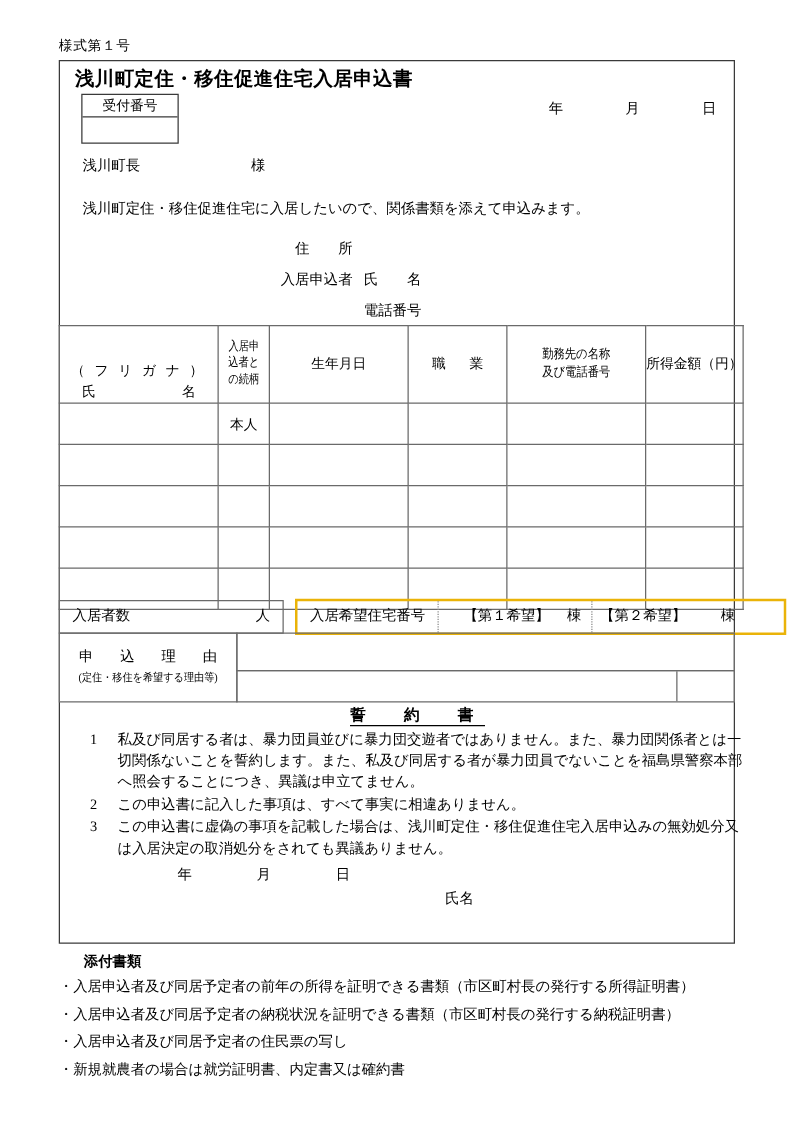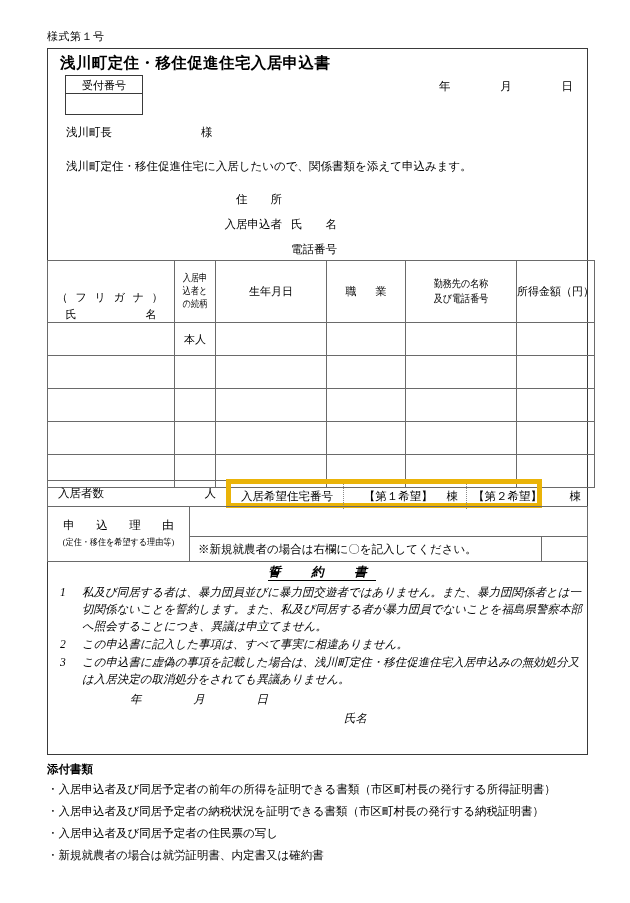--- a/index.html
+++ b/index.html
@@ -200,24 +200,24 @@
     left: 10px; top: 0;
     line-height: 25px;
   }
   .pref-left .unit {
     position: absolute;
     right: 10px; top: 0;
     line-height: 25px;
   }
   .pref-right {
     position: absolute;
-    left: 179px; top: -1px;
-    width: 316px;
+    left: 189px; top: -1px;
+    width: 393px;
     height: 29px;
-    border: 5px solid #eab308;
+    border: 2px solid #eab308;
     box-sizing: border-box;
   }
   .pref-cellA {
     position: absolute;
     left: 0; top: 0;
     width: 113px;
     height: 25px;
     line-height: 25px;
     text-align: center;
     border-right: 1px dotted #8a8a8a;
@@ -300,25 +300,24 @@
     right: 0; top: 0;
     width: 46px;
     height: 24px;
     border-left: 1px solid #6a6a6a;
     box-sizing: border-box;
   }
 
   
   .pledge {
     position: absolute;
-    left: 0;
+    left: 12px;
     top: 515px;
     width: 100%;
     font-size: 11.5px;
-    font-style: italic;
   }
   .pledge-title {
     text-align: center;
     font-weight: bold;
     font-size: 12.5px;
     letter-spacing: 9px;
     padding-left: 9px;
     margin-bottom: 3px;
   }
   .pledge-title span {
@@ -351,20 +350,21 @@
   .attachments {
     position: absolute;
     left: 47px;
     top: 762px;
     width: 560px;
     font-size: 11.5px;
   }
   .att-title {
     font-weight: bold;
     margin-bottom: 5px;
+    margin-left: 20px;
   }
   .att-item {
     margin-bottom: 7px;
     white-space: nowrap;
   }
 </style>
 </head>
 <body>
 
 <div class="page">
@@ -500,21 +500,20 @@
       </div>
     </div>
 
     <div class="reason-block">
       <div class="reason-left">
         <div class="main">申　込　理　由</div>
         <div class="sub">(定住・移住を希望する理由等)</div>
       </div>
       <div class="reason-right-top"></div>
       <div class="reason-right-bot">
-        <span class="note">※新規就農者の場合は右欄に〇を記入してください。</span>
         <span class="checkcell"></span>
       </div>
     </div>
 
     <div class="pledge">
       <div class="pledge-title">
         <span>誓　約　書</span>
       </div>
       <div class="pledge-item">
         <span class="num">1</span>

